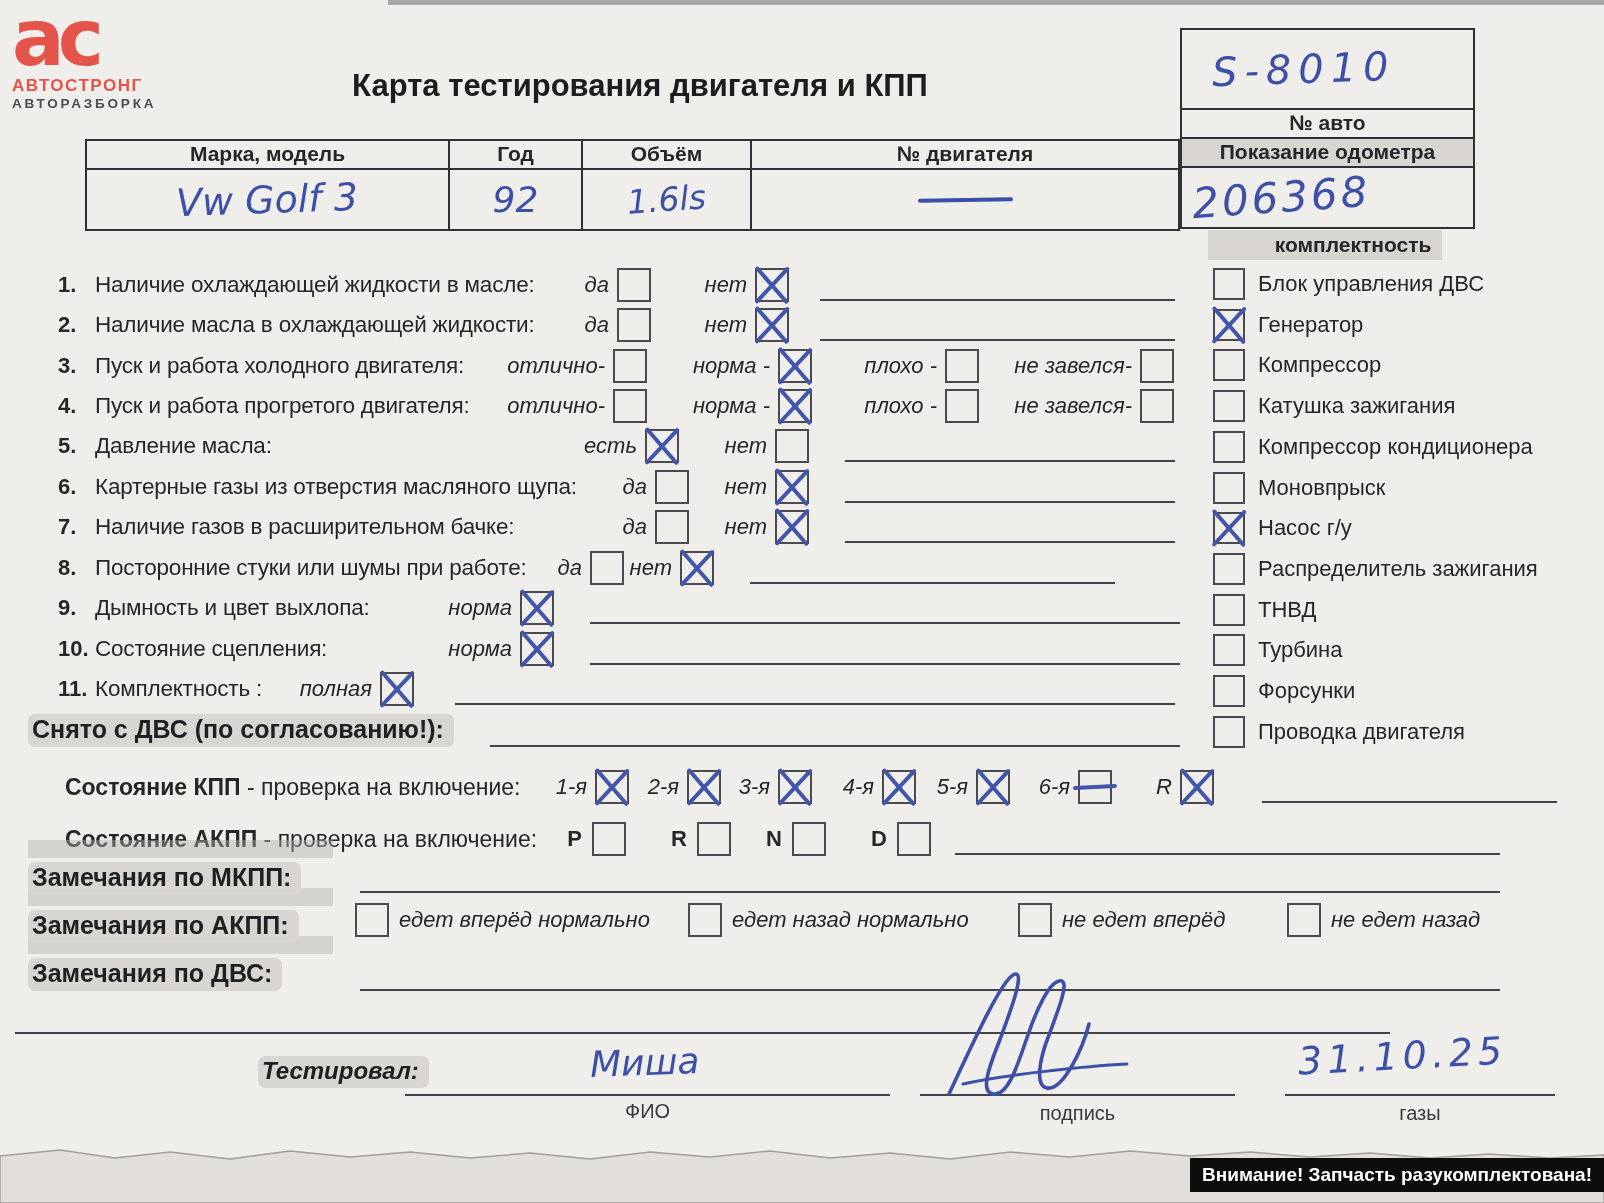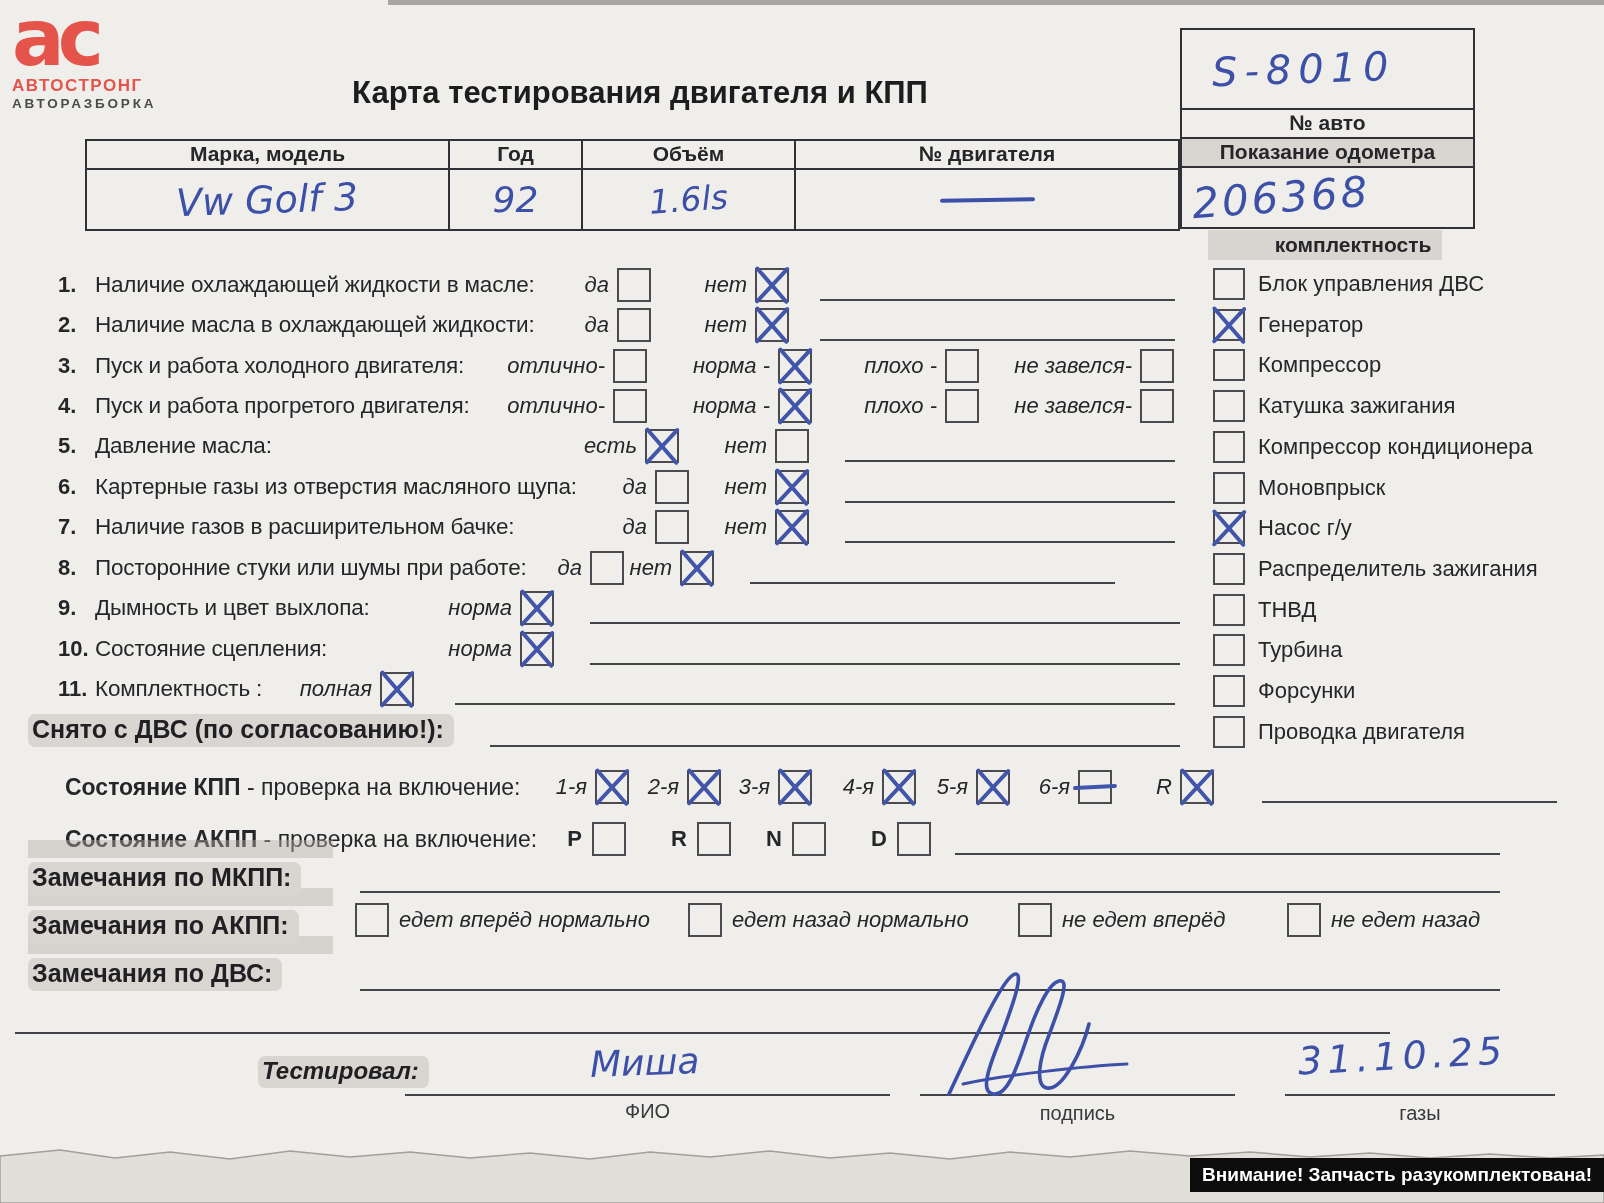--- a/index.html
+++ b/index.html
@@ -7,30 +7,30 @@
     position:relative;width:1604px;height:1203px;background:#f0eeeb;
     overflow:hidden;font-family:"Liberation Sans",sans-serif;color:#26262a;
   }
   .paper *{box-sizing:border-box;}
   .scanedge{position:absolute;left:388px;top:0;width:1216px;height:5px;background:rgba(110,108,105,.55);}
   
   .logo{position:absolute;left:12px;top:2px;}
   .logo-mark{font-family:"DejaVu Sans",sans-serif;font-weight:700;font-size:78px;line-height:72px;letter-spacing:-7px;color:#e4544b;}
   .logo-l1{font-weight:700;font-size:17px;color:#e4544b;letter-spacing:1.5px;margin-top:2px;}
   .logo-l2{font-weight:700;font-size:13.5px;color:#4c4c50;letter-spacing:2.8px;}
-  .title{position:absolute;left:295px;top:68px;width:690px;text-align:center;font-weight:700;font-size:31px;color:#1d1d20;margin-top:7px;}
+  .title{position:absolute;left:295px;top:68px;width:690px;text-align:center;font-weight:700;font-size:31px;color:#1d1d20;}
   
   .vtable{position:absolute;left:85px;top:139px;width:1095px;border:2px solid #303036;}
   .vt-row{display:flex;}
   .vt-head .vt-cell{height:27px;font-weight:700;font-size:21px;line-height:26px;text-align:center;}
   .vt-body .vt-cell{height:59px;display:flex;align-items:center;justify-content:center;}
   .vt-cell{border-right:2px solid #303036;}
   .vt-cell:last-child{border-right:none;}
   .vt-head{border-bottom:2px solid #303036;}
-  .c1{width:363px;} .c2{width:133px;} .c3{width:213px;} .c4{flex:1;}
+  .c1{width:363px;} .c2{width:133px;} .c3{width:169px;} .c4{flex:1;}
   
   .rbox{position:absolute;left:1180px;top:28px;width:295px;}
   .r-snum{height:82px;border:2px solid #303036;display:flex;align-items:center;padding-left:30px;}
   .r-lab{height:29px;border:2px solid #303036;border-top:none;font-weight:700;font-size:21px;line-height:26px;text-align:center;}
   .r-grey{background:#d9d6d1;}
   .r-val{height:61px;border:2px solid #303036;border-top:none;display:flex;align-items:center;padding-left:10px;}
   
   .hw{font-family:"DejaVu Sans",sans-serif;font-style:italic;color:#3c50a8;white-space:nowrap;}
   .hw-make{font-size:38px;transform:rotate(-2deg);}
   .hw-year{font-size:36px;}

